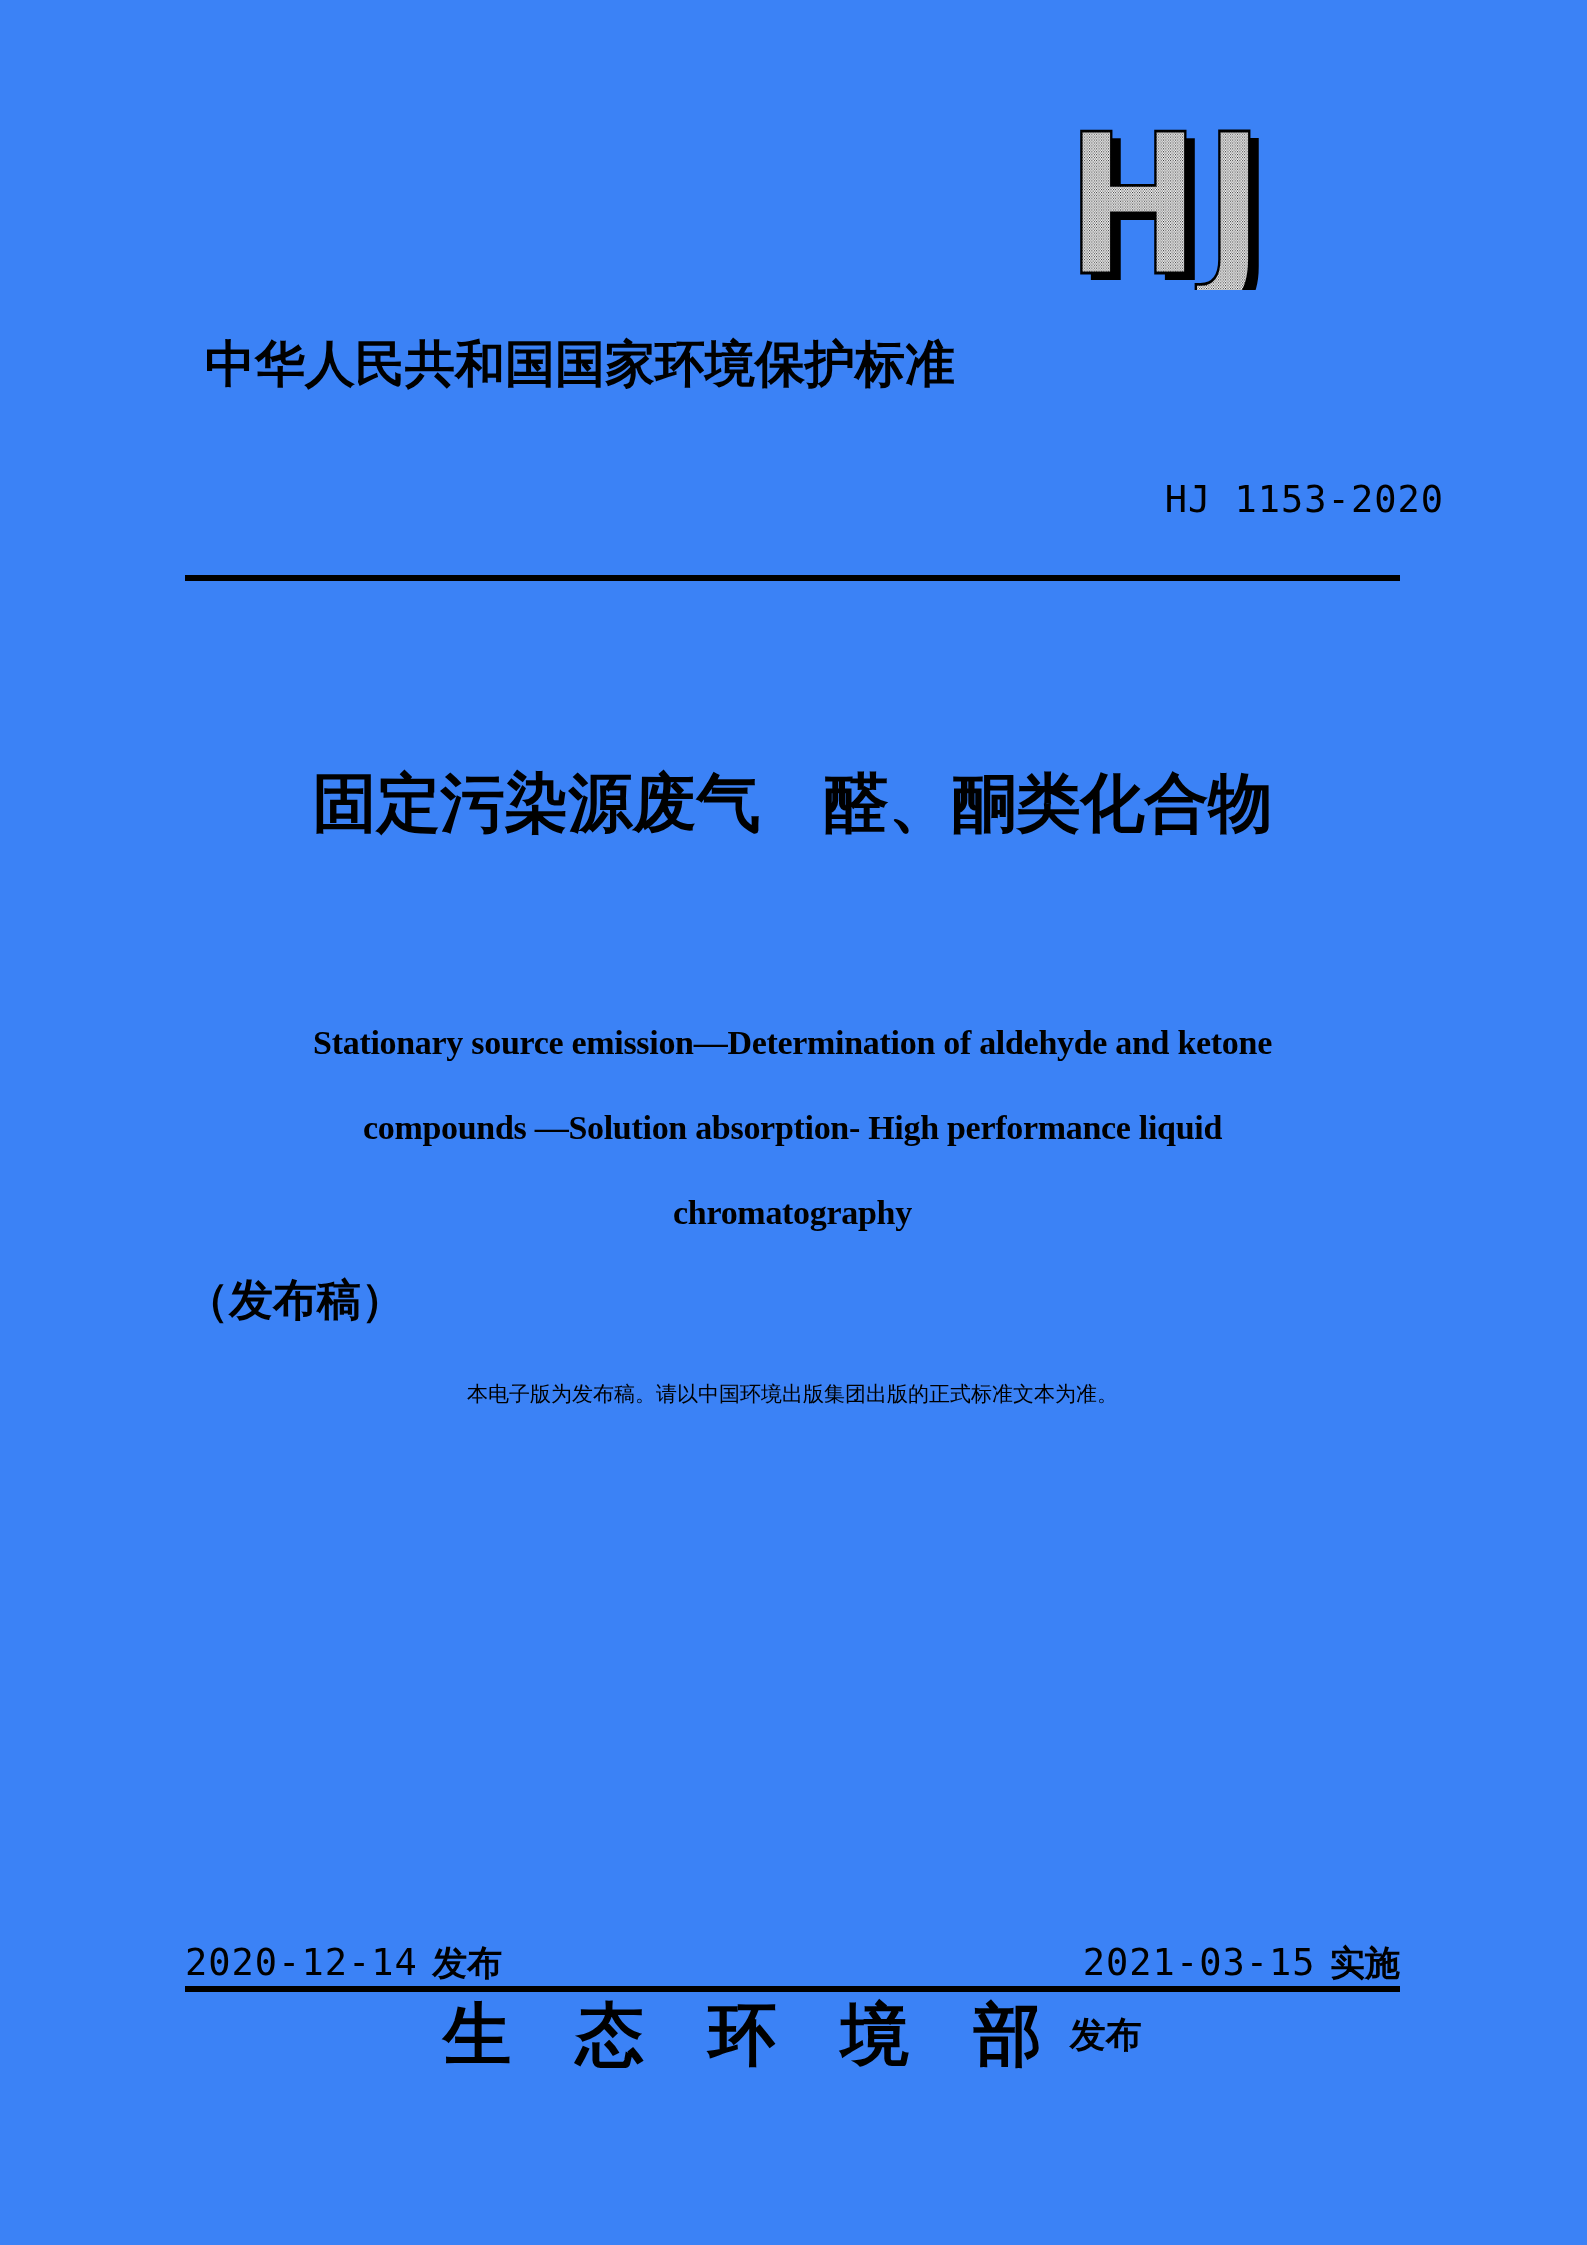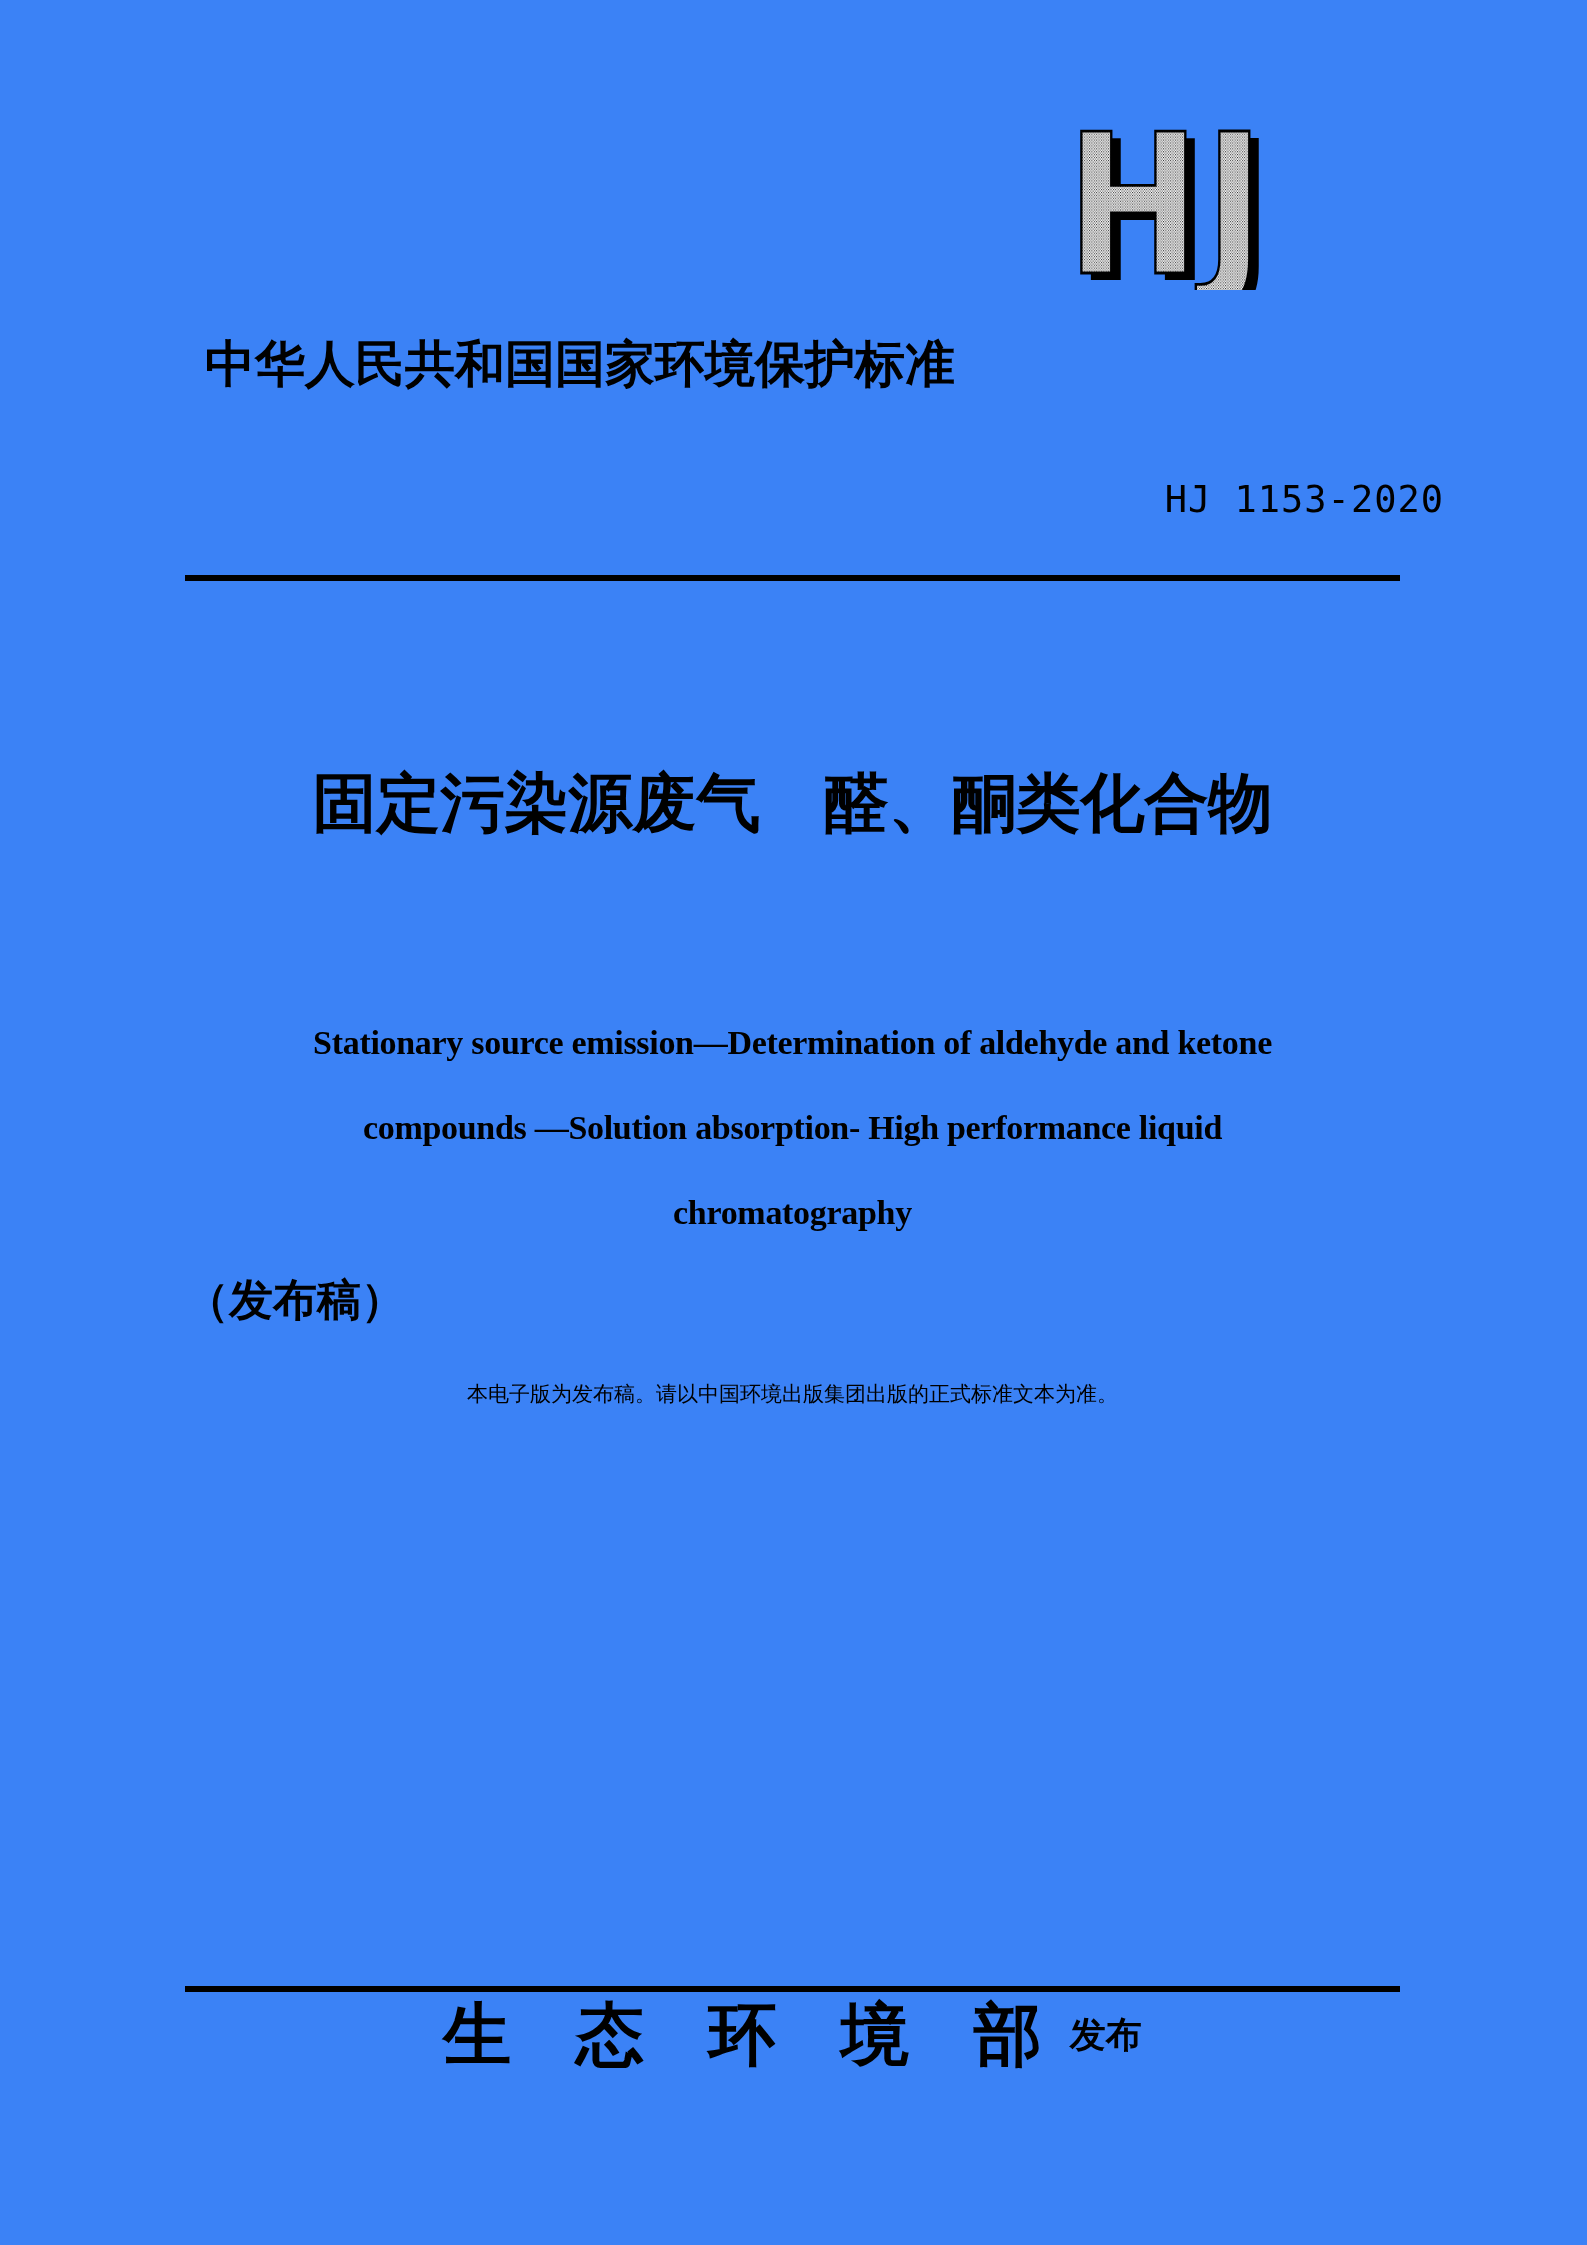--- a/index.html
+++ b/index.html
@@ -192,20 +192,30 @@
   <div class="title-cn title-cn-1">固定污染源废气　醛、酮类化合物</div>
 
   <div class="title-en title-en-2">compounds —Solution absorption- High performance liquid</div>
   <div class="title-en title-en-1">Stationary source emission—Determination of aldehyde and ketone</div>
   <div class="title-en title-en-3">chromatography</div>
 
   <div class="draft-label">（发布稿）</div>
 
   <div class="note">本电子版为发布稿。请以中国环境出版集团出版的正式标准文本为准。</div>
 
+  <div class="dates-row">
+    <div class="date-group">
+      <span class="date-value">2020-12-14</span>
+      <span class="date-label">发布</span>
+    </div>
+    <div class="date-group">
+      <span class="date-value">2021-03-15</span>
+      <span class="date-label">实施</span>
+    </div>
+  </div>
 
   <div class="rule rule-bottom"></div>
 
   <div class="ministry-row">
     <span class="ministry-name">生态环境部</span>
     <span class="ministry-publish">发布</span>
   </div>
 
 </div>
 

